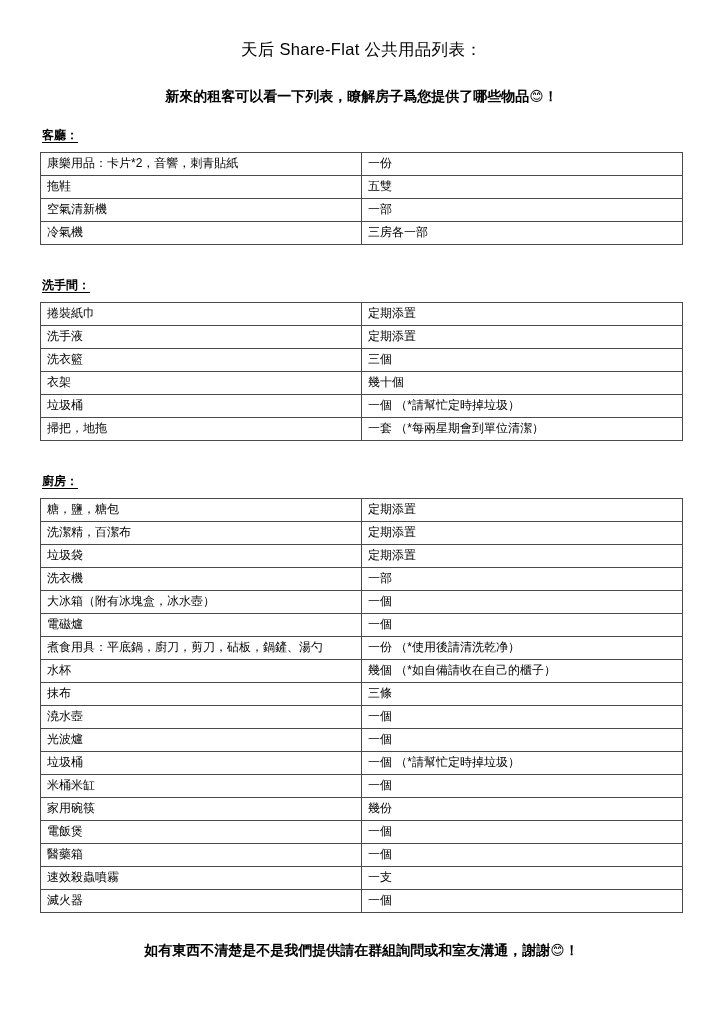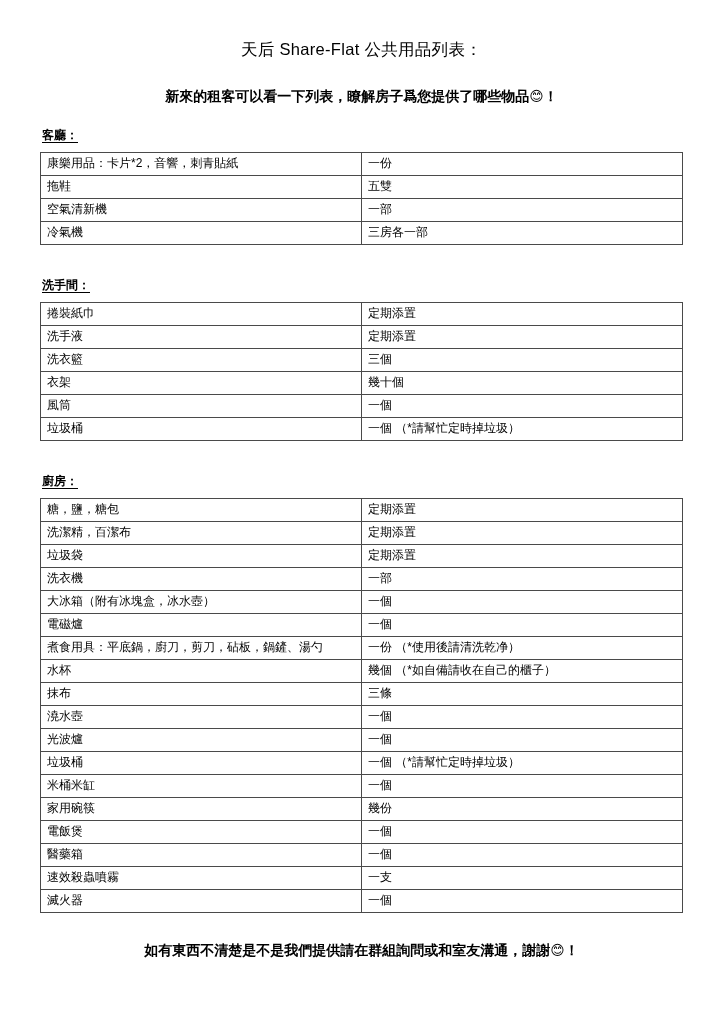--- a/index.html
+++ b/index.html
@@ -126,26 +126,26 @@
         </tr>
         <tr>
           <td class="col-item">洗衣籃</td>
           <td class="col-qty">三個</td>
         </tr>
         <tr>
           <td class="col-item">衣架</td>
           <td class="col-qty">幾十個</td>
         </tr>
         <tr>
-          <td class="col-item">風筒</td>
-          <td class="col-qty">一個</td>
-        </tr>
-        <tr>
           <td class="col-item">垃圾桶</td>
           <td class="col-qty">一個 （*請幫忙定時掉垃圾）</td>
+        </tr>
+        <tr>
+          <td class="col-item">掃把，地拖</td>
+          <td class="col-qty">一套 （*每兩星期會到單位清潔）</td>
         </tr>
       </tbody>
     </table>
   </div>
 
   <div class="section section-kitchen">
     <div class="section-heading">廚房：</div>
     <table class="items">
       <tbody>
         <tr>

